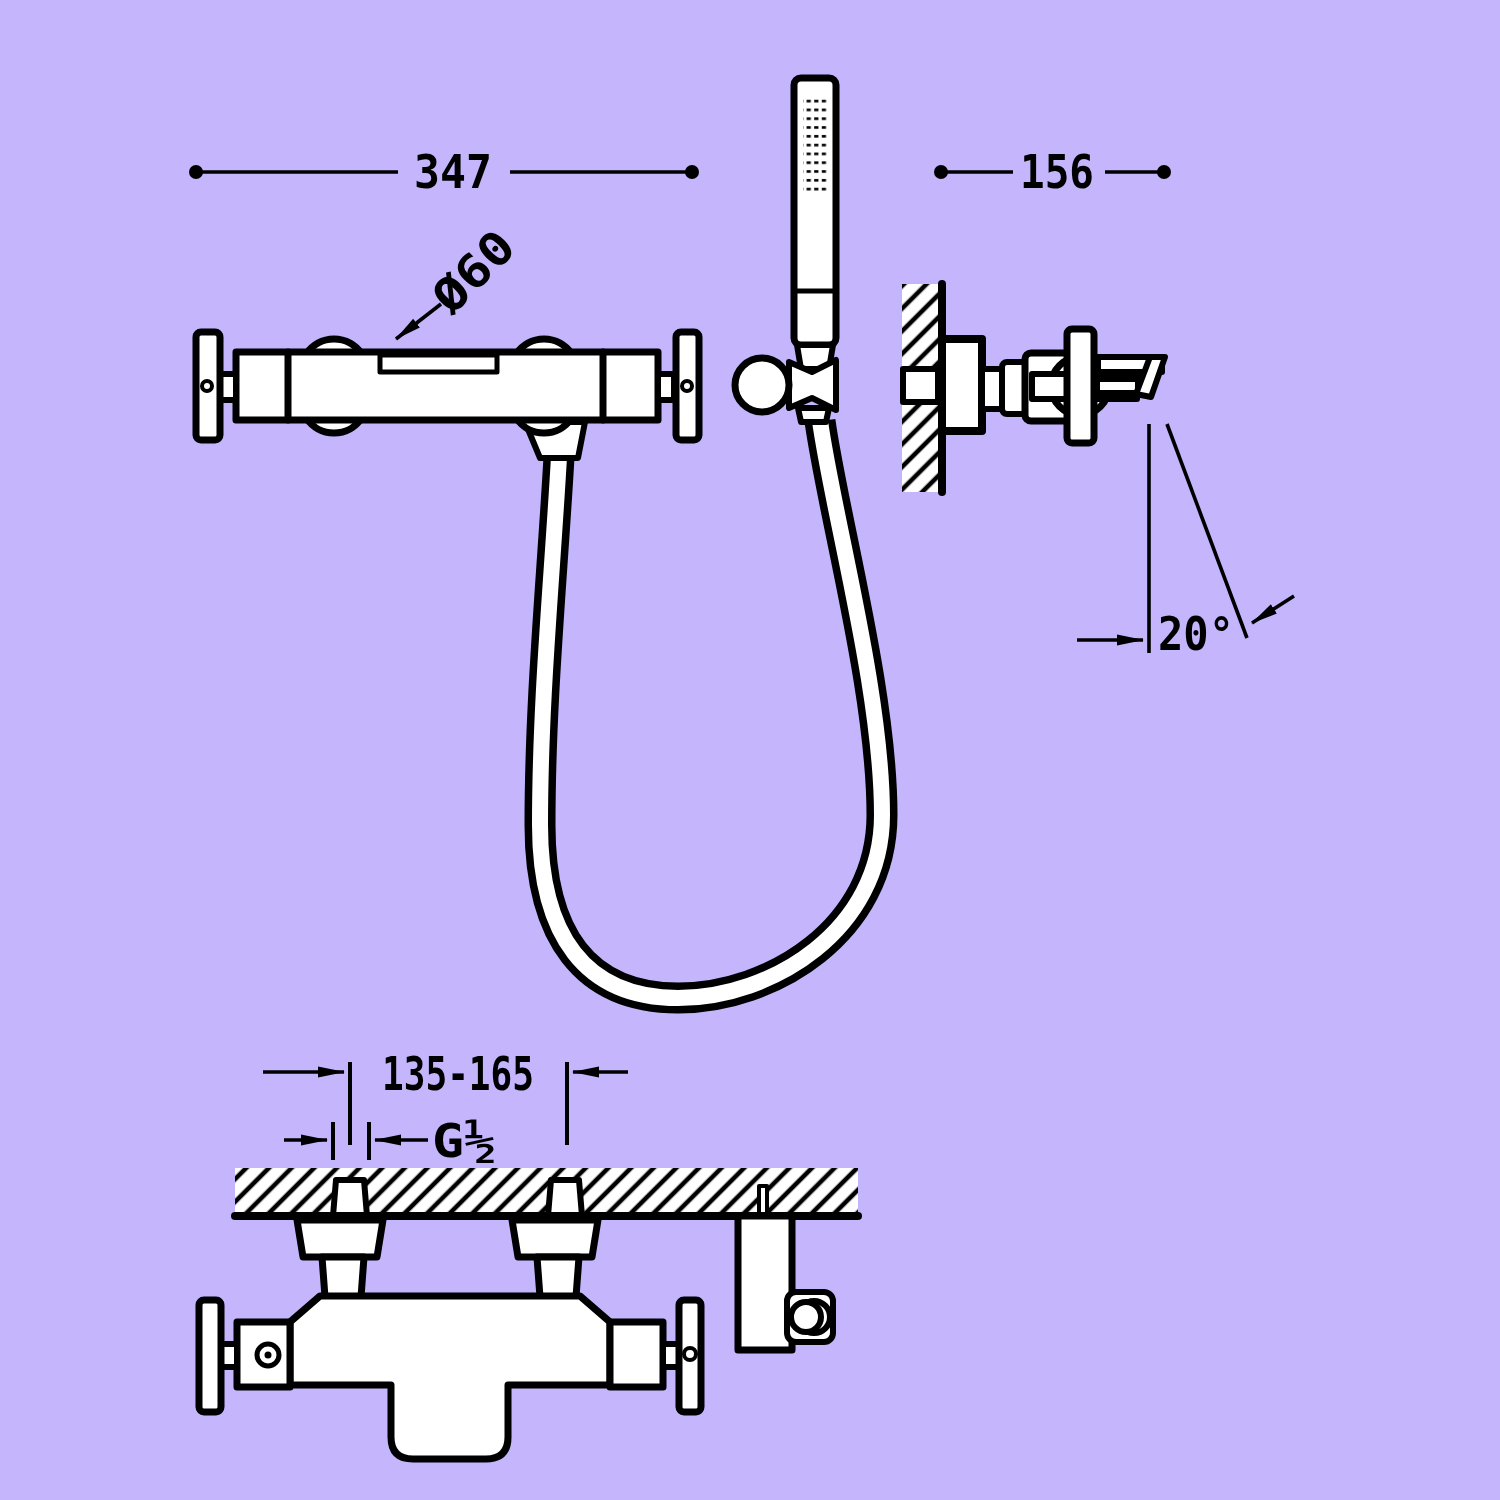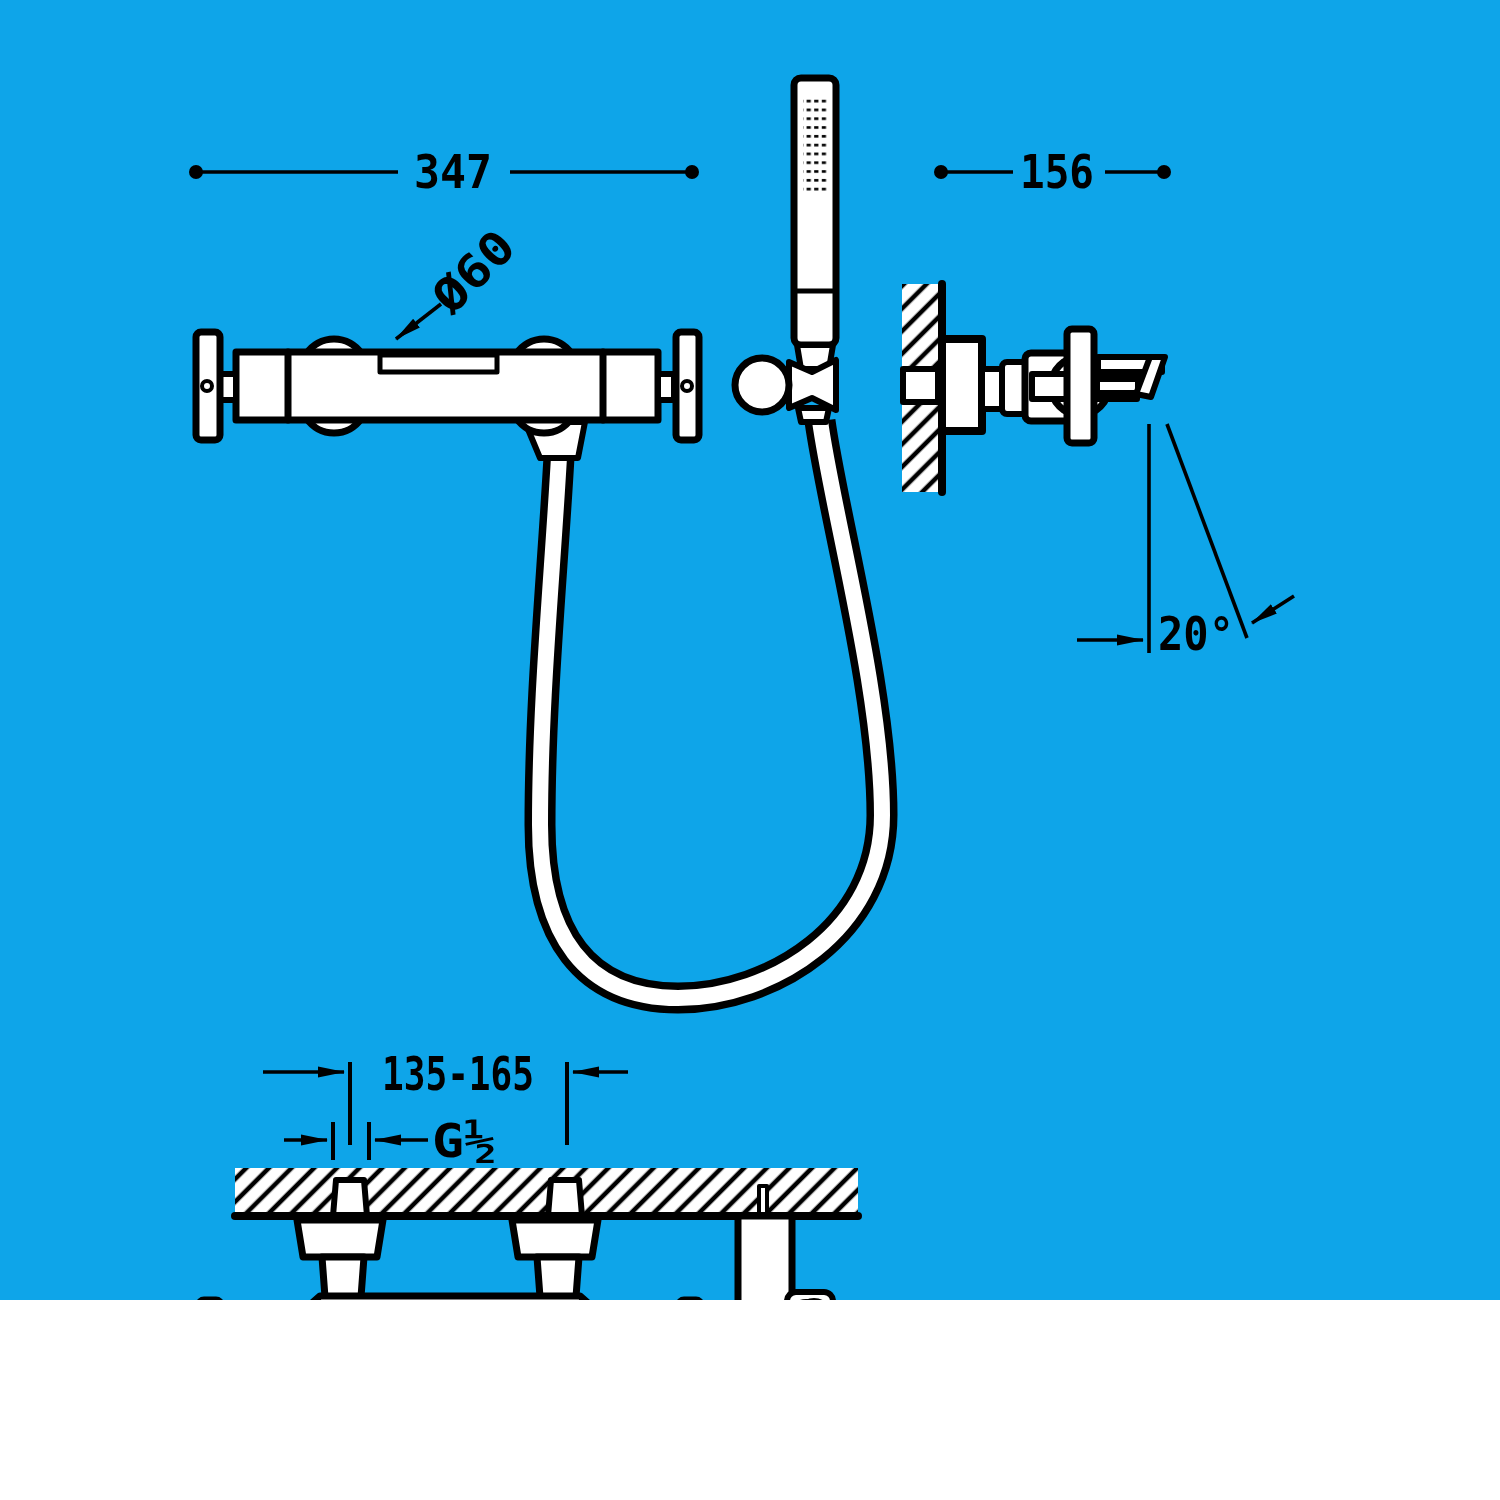--- a/index.html
+++ b/index.html
@@ -1,16 +1,16 @@
 <!DOCTYPE html>
 <html><head>
 <meta charset="utf-8">
 <style>
   html,body{margin:0;padding:0;background:#ffffff;}
-  .canvas{width:1500px;height:1300px;position:relative;background:#0ea5e9;}
+  .canvas{width:1500px;height:1500px;position:relative;background:#c4b5fd;}
   svg{display:block;}
   .o{stroke:#000;fill:#fff;stroke-linejoin:round;stroke-linecap:round;}
   .w8{stroke-width:8;} .w7{stroke-width:7;} .w6{stroke-width:6;} .w5{stroke-width:5;}
   .ln{stroke:#000;fill:none;stroke-linejoin:round;stroke-linecap:round;}
   .dim{stroke:#000;stroke-width:3.6;fill:none;}
   .tick{stroke:#000;stroke-width:4;fill:none;}
   .dot{fill:#000;stroke:none;}
   text.lbl{font-family:"DejaVu Sans Mono","Liberation Mono",monospace;
            font-weight:bold;font-size:46px;fill:#000;}
 </style>

